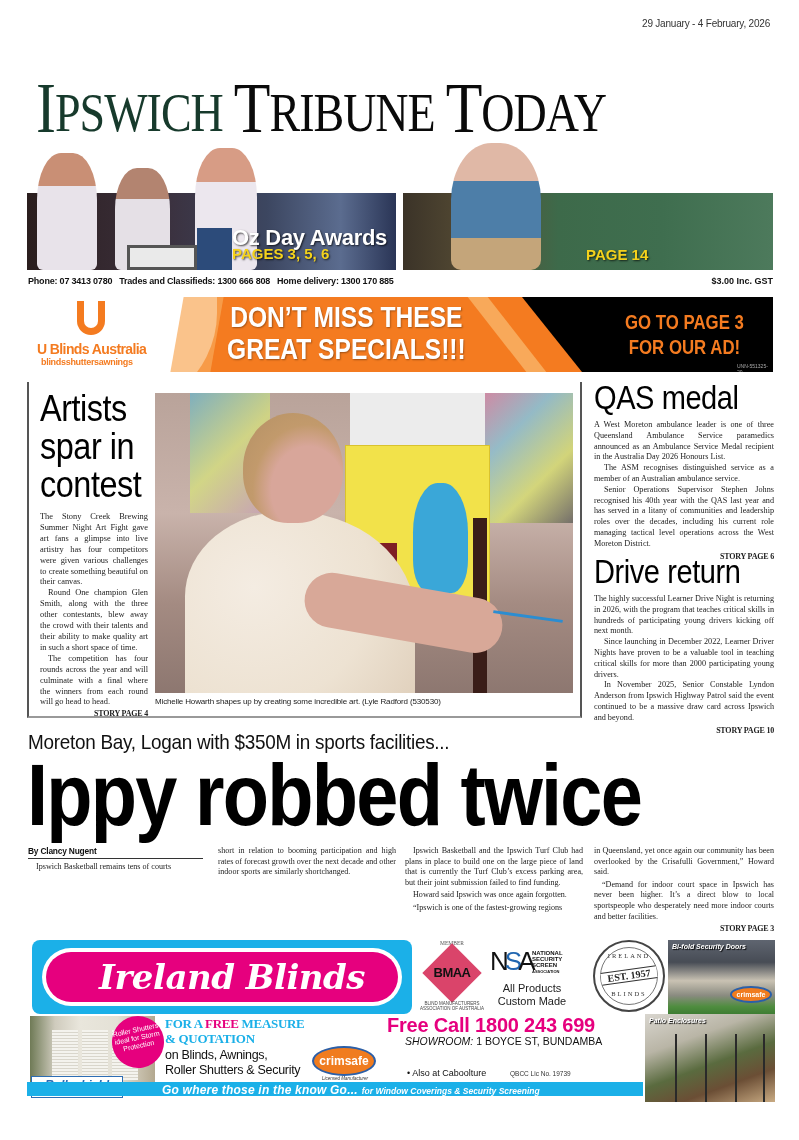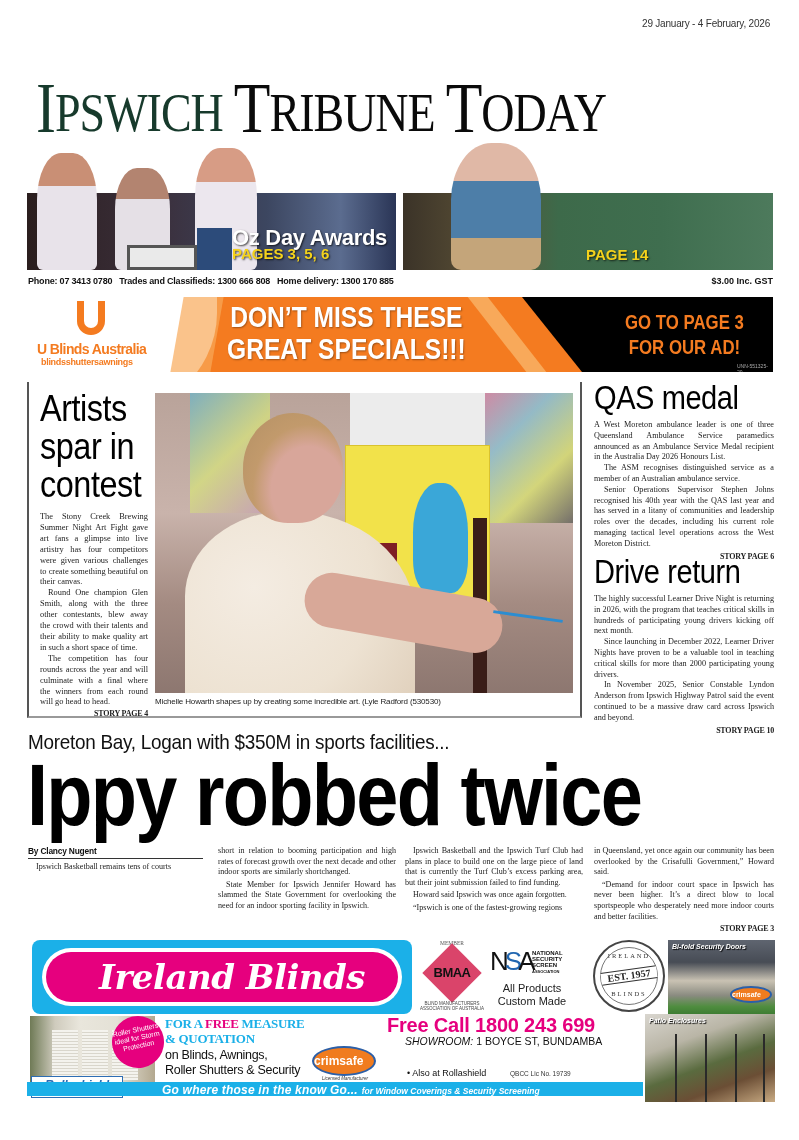--- a/index.html
+++ b/index.html
@@ -94,21 +94,21 @@
   .nssa-mark .s { color: #2166b0; }
   .nssa-name { position: absolute; left: 45px; top: 3px; font-family: "Liberation Sans", sans-serif; font-weight: bold; font-size: 6px; line-height: 6.2px; color: #111; }
   .allprod { position: absolute; left: 455px; top: 45px; width: 100px; text-align: center; font-family: "Liberation Sans", sans-serif; font-size: 11px; line-height: 13px; color: #222; }
   .stamp { position: absolute; left: 566px; top: 3px; width: 72px; height: 72px; border: 2px solid #444; border-radius: 50%; }
   .stamp-inner { position: absolute; left: 5px; top: 5px; width: 58px; height: 58px; border: 1px solid #777; border-radius: 50%; }
   .stamp-top { position: absolute; left: 0; top: 10px; width: 68px; text-align: center; font-family: "Liberation Serif", serif; font-size: 6.5px; letter-spacing: 2px; color: #333; }
   .stamp-est { position: absolute; left: 6px; top: 27px; width: 56px; text-align: center; font-family: "Liberation Serif", serif; font-weight: bold; font-size: 10px; color: #222; border-top: 1px solid #333; border-bottom: 1px solid #333; transform: rotate(-8deg); background: #fff; }
   .stamp-bot { position: absolute; left: 0; top: 48px; width: 68px; text-align: center; font-family: "Liberation Serif", serif; font-size: 6.5px; letter-spacing: 2px; color: #333; }
   .house-photo { position: absolute; left: 641px; top: 3px; width: 107px; height: 74px; background: linear-gradient(180deg, #5f6570 0%, #474c55 30%, #c9c2b3 55%, #8a8b80 75%, #4f8d3f 90%, #3e7d33 100%); overflow: hidden; }
   .house-photo .label, .patio-photo .label { position: absolute; left: 4px; top: 3px; font-family: "Liberation Sans", sans-serif; font-style: italic; font-weight: bold; font-size: 7px; color: #fff; text-shadow: 1px 1px 1px #000; white-space: nowrap; }
-  .crimsafe-badge { position: absolute; background: #f07c1f; border: 2px solid #2b5fa8; border-radius: 50%; font-family: "Liberation Sans", sans-serif; font-weight: bold; color: #fff; }
+  .crimsafe-badge { position: absolute; background: #f07c1f; border: 2px solid #2b5fa8; border-radius: 50%; font-family: "Liberation Sans", sans-serif; font-weight: bold; color: #fff; text-align: center; }
   .ib-row2 { position: absolute; left: 0; top: 79px; width: 748px; height: 106px; }
   .shutter-photo { position: absolute; left: 3px; top: 0; width: 125px; height: 72px; background: linear-gradient(90deg, #6f7a56 0%, #cfcbbd 20%, #e9e6dc 40%, #e4e1d6 70%, #b3a88f 100%); overflow: hidden; }
   .shutter-photo .slat { position: absolute; top: 14px; width: 26px; height: 50px; background: repeating-linear-gradient(180deg, #f4f3ee 0 2px, #d9d6cc 2px 3px); }
   .rollashield { position: absolute; left: 4px; top: 60px; width: 92px; height: 22px; background: #fff; border: 1px solid #2d6db4; }
   .rollashield .name { position: absolute; left: 0; top: 1px; width: 90px; text-align: center; font-family: "Liberation Sans", sans-serif; font-style: italic; font-weight: bold; font-size: 12px; color: #2d6db4; }
   .rollashield .sub { position: absolute; left: 0; top: 15px; width: 90px; text-align: center; font-family: "Liberation Sans", sans-serif; font-size: 3.5px; color: #333; }
   .pink-circle { position: absolute; left: 85px; top: 0; width: 52px; height: 52px; border-radius: 50%; background: #e6007e; color: #fff; font-family: "Liberation Sans", sans-serif; font-size: 7px; line-height: 8px; text-align: center; padding-top: 10px; transform: rotate(-12deg); }
   .free-measure { position: absolute; left: 138px; top: 0; font-family: Liberation Serif, serif; font-weight: bold; font-size: 13px; line-height: 15px; color: #1bb0e8; white-space: nowrap; letter-spacing: -0.3px; }
   .free-measure .pink { color: #e6007e; }
   .on-blinds { position: absolute; left: 138px; top: 32px; font-family: "Liberation Sans", sans-serif; font-size: 12.5px; line-height: 15px; color: #111; white-space: nowrap; letter-spacing: -0.3px; }
@@ -219,21 +219,20 @@
 
 <div class="abs kicker">Moreton Bay, Logan with $350M in sports facilities...</div>
 <div class="abs splash">Ippy robbed twice</div>
 <div class="abs byline">By Clancy Nugent</div>
 
 <div class="abs col" style="left:28px;top:862px;">
   <p>Ipswich Basketball remains tens of courts</p>
 </div>
 <div class="abs col" style="left:218px;top:846px;">
   <p class="noindent">short in relation to booming participation and high rates of forecast growth over the next decade and other indoor sports are similarly shortchanged.</p>
-  <p>State Member for Ipswich Jennifer Howard has slammed the State Government for overlooking the need for an indoor sporting facility in Ipswich.</p>
 </div>
 <div class="abs col" style="left:405px;top:846px;">
   <p>Ipswich Basketball and the Ipswich Turf Club had plans in place to build one on the large piece of land that is currently the Turf Club’s excess parking area, but their joint submission failed to find funding.</p>
   <p>Howard said Ipswich was once again forgotten.</p>
   <p>“Ipswich is one of the fastest-growing regions</p>
 </div>
 <div class="abs col" style="left:594px;top:846px;width:180px;">
   <p class="noindent">in Queensland, yet once again our community has been overlooked by the Crisafulli Government,” Howard said.</p>
   <p>“Demand for indoor court space in Ipswich has never been higher. It’s a direct blow to local sportspeople who desperately need more indoor courts and better facilities.</p>
   <div class="story-ref">STORY PAGE 3</div>
@@ -299,21 +298,21 @@
       <div>on Blinds, Awnings,</div>
       <div>Roller Shutters &amp; Security</div>
     </div>
     <div class="crimsafe-lic">
       <div class="crimsafe-badge" style="left:0;top:2px;width:64px;height:30px;font-size:12px;line-height:26px;">crimsafe</div>
       <div class="tag">Licensed Manufacturer</div>
     </div>
 
     <div class="free-call">Free Call 1800 243 699</div>
     <div class="showroom"><i>SHOWROOM:</i><span> 1 BOYCE ST, BUNDAMBA</span></div>
-    <div class="also">• Also at Rollashield</div>
+    <div class="also">• Also at Caboolture</div>
     <div class="qbcc">QBCC Lic No. 19739</div>
 
     <div class="go-where">
       <span class="big">Go where those in the know Go...</span><span class="small">for Window Coverings &amp; Security Screening</span>
     </div>
 
     <div class="patio-photo">
       <div class="label">Patio Enclosures</div>
       <div class="frame" style="left:30px;"></div>
       <div class="frame" style="left:60px;"></div>

